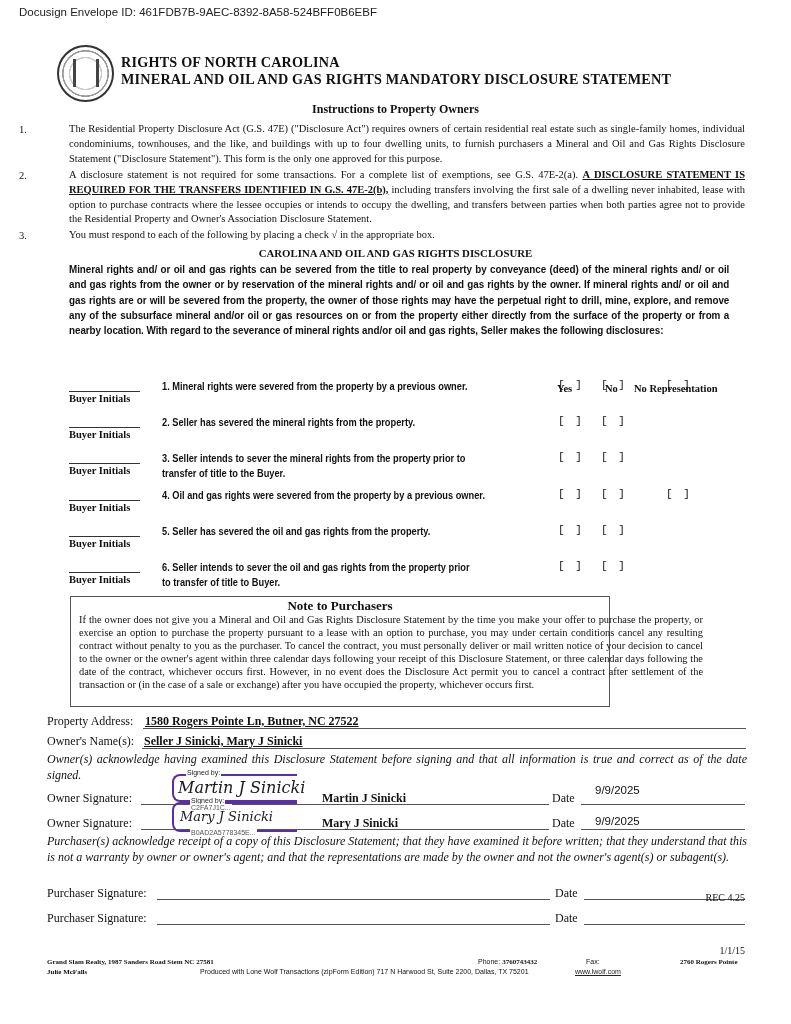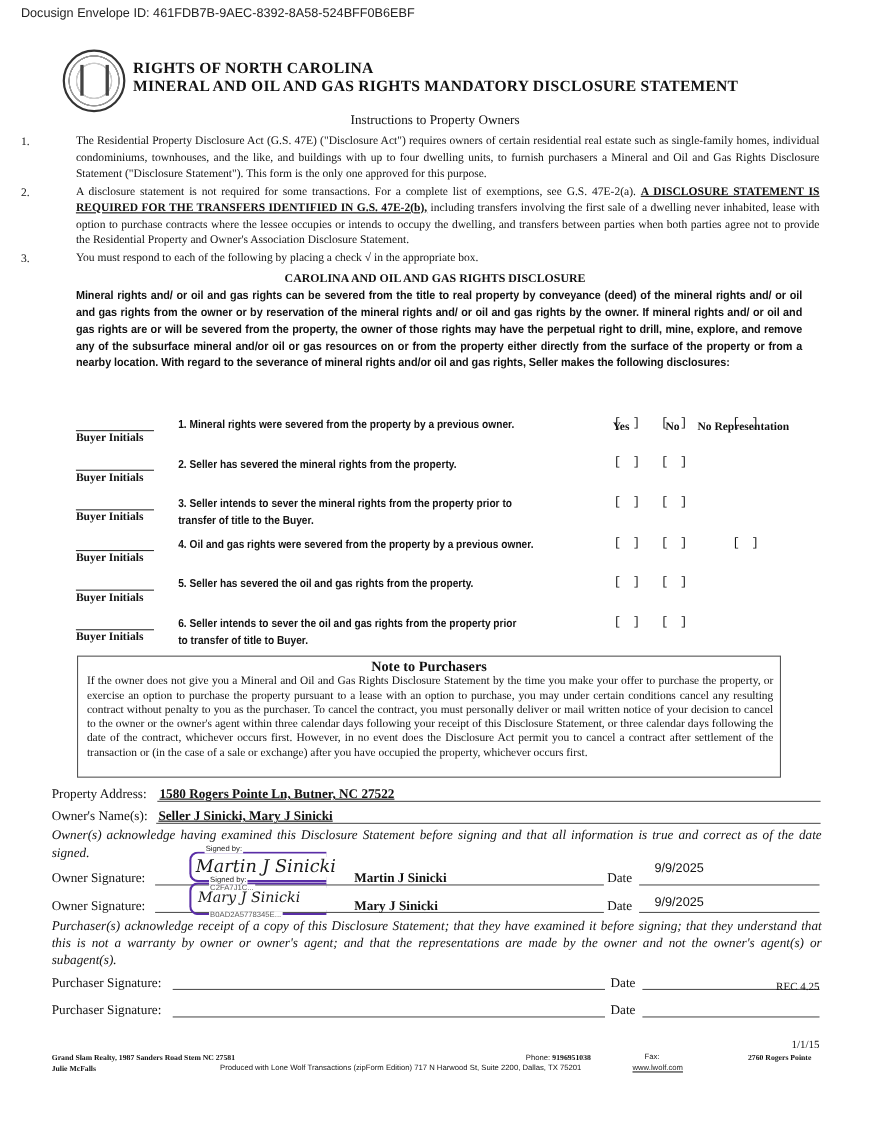--- a/index.html
+++ b/index.html
@@ -4,33 +4,33 @@
   <style>
     * { box-sizing: border-box; margin: 0; padding: 0; }
     html, body { width: 791px; height: 1024px; background: #ffffff; overflow: hidden; }
     body { position: relative; font-family: "Liberation Serif", serif; color: #111; }
     .abs { position: absolute; }
     .envelope { left: 19px; top: 6px; font-family: "Liberation Sans", sans-serif; font-size: 11.5px; color: #222; }
     .seal { left: 57px; top: 45px; width: 57px; height: 57px; border-radius: 50%; border: 2px solid #333; background: radial-gradient(circle, #fff 0 40%, #ccc 41% 44%, #fff 45% 58%, #999 59% 62%, #fff 63%); }
     .seal-inner { position: absolute; left: 14px; top: 12px; width: 26px; height: 28px; border-left: 3px solid #444; border-right: 3px solid #444; }
     .title1 { left: 121px; top: 54px; font-size: 14.2px; font-weight: bold; letter-spacing: 0.2px; }
     .title2 { left: 121px; top: 71px; font-size: 14.2px; font-weight: bold; letter-spacing: 0.2px; }
-    .instr-head { left: 0; width: 791px; top: 102px; text-align: center; font-size: 12px; font-weight: normal; }
+    .instr-head { left: 0; width: 791px; top: 102px; text-align: center; font-size: 12px; font-weight: bold; }
     .num { left: 19px; font-size: 10.5px; }
     .para { left: 69px; width: 676px; font-size: 10.5px; line-height: 14.8px; text-align: justify; }
     .u { text-decoration: underline; font-weight: bold; }
     .sec-head { left: 0; width: 791px; top: 247px; text-align: center; font-size: 10.8px; font-weight: bold; }
     .bold-para { left: 69px; width: 660px; top: 262px; font-size: 10.6px; font-weight: bold; line-height: 15.3px; text-align: justify; letter-spacing: -0.05px; font-family: "Liberation Sans", sans-serif; transform: scaleX(0.93); transform-origin: left top; width: 710px; }
     .col-head { top: 365px; font-size: 10.5px; font-weight: bold; margin-top: 18px; }
     .q-row { left: 0; width: 791px; height: 36px; }
     .init-line { position: absolute; left: 69px; width: 71px; border-top: 1px solid #333; }
     .init-label { position: absolute; left: 69px; font-size: 10.5px; font-weight: bold; }
     .q-text { position: absolute; left: 162px; width: 370px; font-size: 10.5px; font-weight: bold; line-height: 14.5px; font-family: "Liberation Sans", sans-serif; transform: scaleX(0.88); transform-origin: left top; width: 420px; }
     .cb { position: absolute; font-size: 11px; font-family: "Liberation Mono", monospace; letter-spacing: 2px; cursor: pointer; }
-    .note-box { left: 70px; top: 596px; width: 640px; height: 111px; border: 1px solid #555; }
+    .note-box { left: 70px; top: 596px; width: 540px; height: 111px; border: 1px solid #555; }
     .note-head { position: absolute; left: 0; width: 100%; top: 1px; text-align: center; font-size: 13px; font-weight: bold; }
     .note-text { position: absolute; left: 8px; top: 16px; width: 624px; font-size: 10.4px; line-height: 13.1px; text-align: justify; }
     .field-row { left: 47px; width: 700px; font-size: 12px; height: 16px; }
     .field-line { position: absolute; border-bottom: 1px solid #555; }
     .field-val { position: absolute; font-weight: bold; font-size: 12px; }
     .italic-para { left: 47px; width: 700px; font-size: 12px; font-style: italic; line-height: 15.5px; text-align: justify; }
     .sig-label { position: absolute; font-size: 12px; }
     .sig-box { position: absolute; left: 172px; width: 125px; height: 28px; border-left: 2px solid #5a2ea6; border-top: 2px solid #5a2ea6; border-bottom: 2px solid #5a2ea6; border-radius: 8px 0 0 8px; border-right: none; }
     .sig-tag { position: absolute; font-family: "Liberation Sans", sans-serif; font-size: 7px; color: #222; background: #fff; padding: 0 1px; }
     .signature { position: absolute; font-family: "DejaVu Serif", serif; font-style: italic; font-size: 16px; color: #1a1a1a; }
@@ -162,21 +162,21 @@
   <span class="sig-tag" style="left:190px; top:-8px;">Signed by:</span>
   <span class="sig-tag" style="left:190px; top:-1px; color:#555;">C2FA7J1C...</span>
   <span class="signature" style="left:180px; top:4px; font-size:13px;">Mary J Sinicki</span>
   <span class="sig-tag" style="left:190px; top:24px; color:#555;">B0AD2A5778345E...</span>
   <span class="field-val" style="left:322px; top:11px;">Mary J Sinicki</span>
   <span class="sig-label" style="left:552px; top:11px;">Date</span>
   <div class="field-line" style="left:581px; width:164px; top:10px; height:15px;"></div>
   <span class="abs" style="left:595px; top:10px; font-family:'Liberation Sans', sans-serif; font-size:11.5px;">9/9/2025</span>
 </div>
 
-<div class="abs italic-para" style="top:834px;">Purchaser(s) acknowledge receipt of a copy of this Disclosure Statement; that they have examined it before signing; that  they understand that this is not a warranty by owner or owner's agent; and that the representations are made by the  owner and not the owner's agent(s) or subagent(s).</div>
+<div class="abs italic-para" style="top:834px;">Purchaser(s) acknowledge receipt of a copy of this Disclosure Statement; that they have examined it before written; that  they understand that this is not a warranty by owner or owner's agent; and that the representations are made by the  owner and not the owner's agent(s) or subagent(s).</div>
 
 <div class="abs" style="left:0; top:886px; width:791px; height:20px;">
   <span class="sig-label" style="left:47px; top:0;">Purchaser Signature:</span>
   <div class="field-line" style="left:157px; width:393px; top:0; height:14px;"></div>
   <span class="sig-label" style="left:555px; top:0;">Date</span>
   <div class="field-line" style="left:584px; width:161px; top:0; height:14px;"></div>
 </div>
 
 <div class="abs" style="left:0; top:911px; width:791px; height:20px;">
   <span class="sig-label" style="left:47px; top:0;">Purchaser Signature:</span>
@@ -184,18 +184,18 @@
   <span class="sig-label" style="left:555px; top:0;">Date</span>
   <div class="field-line" style="left:584px; width:161px; top:0; height:14px;"></div>
 </div>
 
 <div class="abs rec" style="left:640px; width:105px; top:892px;">REC 4.25</div>
 <div class="abs rec" style="left:640px; width:105px; top:945px;">1/1/15</div>
 
 <div class="abs footer-small" style="left:47px; top:958px;">Grand Slam Realty, 1987 Sanders Road Stem NC 27581</div>
 <div class="abs footer-small" style="left:47px; top:968px;">Julie McFalls</div>
 
-<div class="abs footer-sans" style="left:478px; top:958px;"><span>Phone:</span> <b class="footer-small">9196951038</b></div>
+<div class="abs footer-sans" style="left:478px; top:958px;"><span>Phone:</span> <b class="footer-small">3760743432</b></div>
 <div class="abs footer-sans" style="left:586px; top:958px;">Fax:</div>
 <div class="abs footer-small" style="left:680px; top:958px;">2760 Rogers Pointe</div>
 
 <div class="abs footer-sans" style="left:200px; top:968px;">Produced with Lone Wolf Transactions (zipForm Edition) 717 N Harwood St, Suite 2200, Dallas, TX  75201</div>
 <a class="abs footer-sans link" style="left:575px; top:968px;">www.lwolf.com</a>
 
 </body></html>

